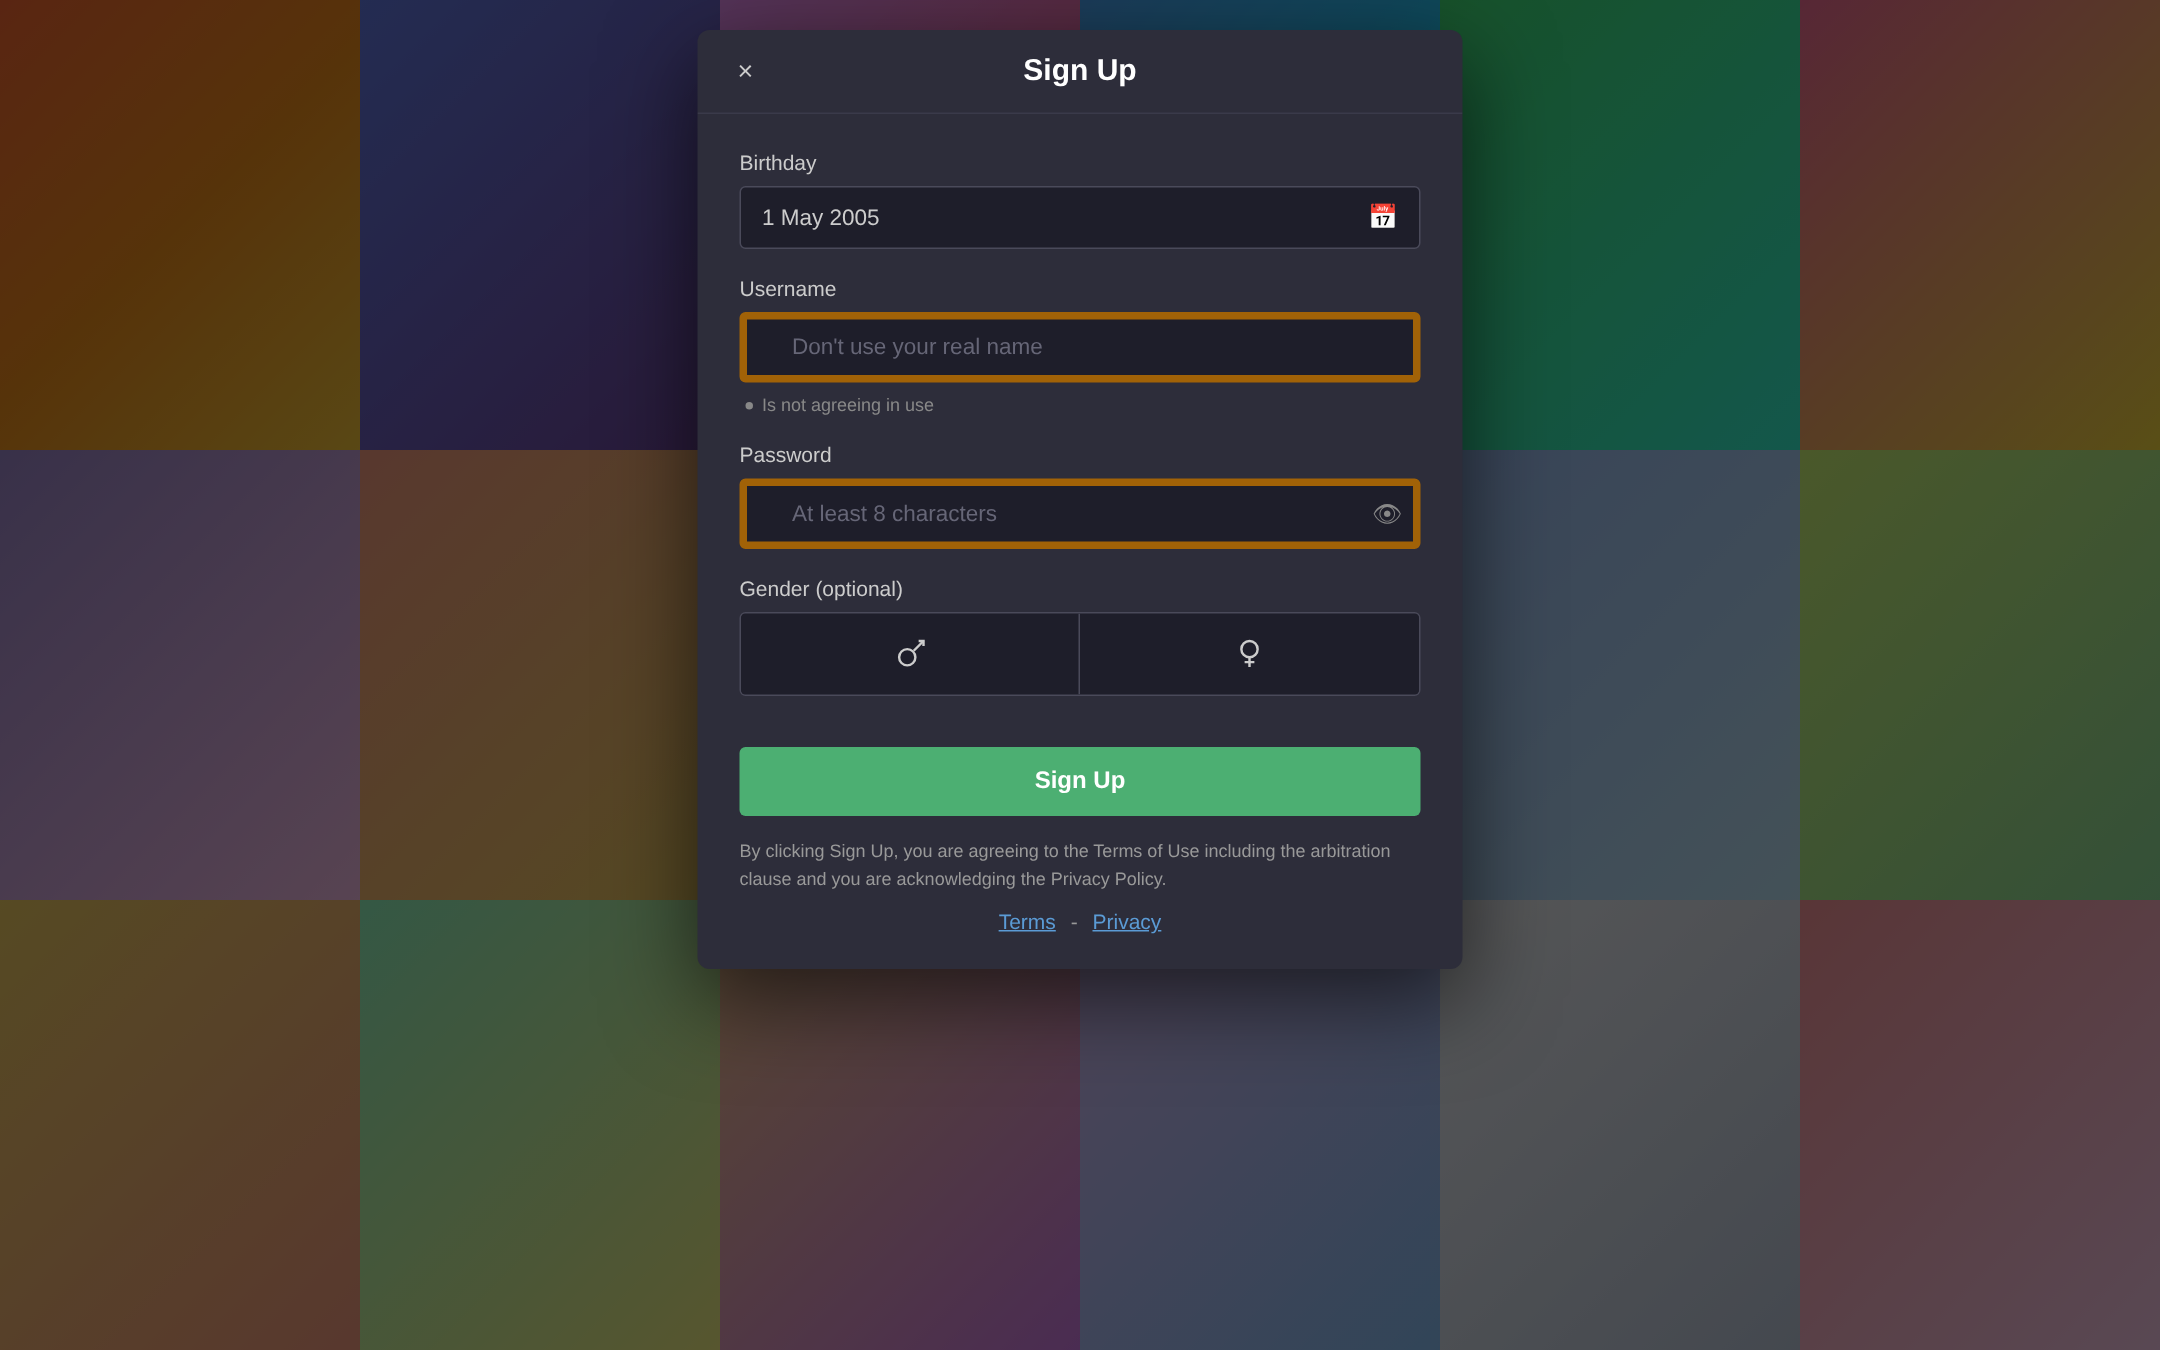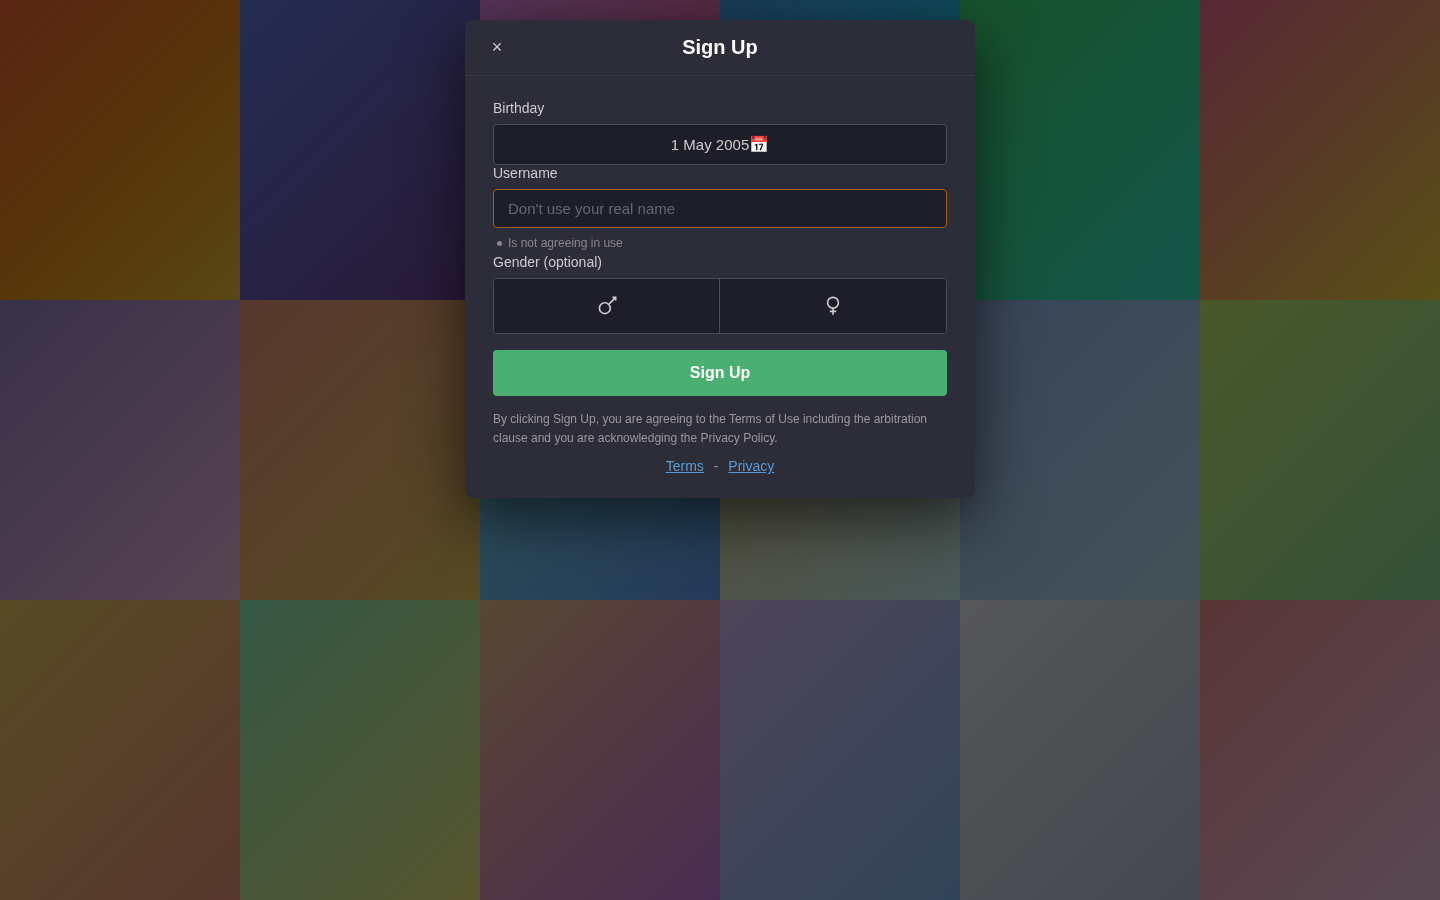--- a/index.html
+++ b/index.html
@@ -99,52 +99,53 @@
       color: #ffffff;
       font-size: 20px;
       font-weight: 600;
     }
 
     .modal-body {
       padding: 24px 28px;
     }
 
     .form-group {
+      margin-bottom: 18px;
     }
 
     .form-label {
       display: block;
       color: #cccccc;
       font-size: 14px;
       font-weight: 500;
       margin-bottom: 8px;
     }
 
     input[type="text"], input[type="password"] {
       width: 100%;
       background: #1e1e2a;
-      border: 1px solid #a16207;
-      border-radius: 4px;
-      padding: 10px 14px;
+      border: 5px solid #a16207;
+      border-radius: 4px;
+      padding: 10px 30px;
       color: #aaaaaa;
       font-size: 15px;
       outline: none;
     }
 
     .date-field {
       width: 100%;
       background: #1e1e2a;
       border: 1px solid #4a4a5a;
       border-radius: 4px;
       padding: 10px 14px;
       color: #cccccc;
       font-size: 15px;
       display: flex;
       align-items: center;
-      justify-content: center;
+      justify-content: space-between;
     }
 
     .password-wrapper {
       position: relative;
     }
 
     .password-wrapper input {
       padding-right: 40px;
     }
 
@@ -302,20 +303,27 @@
       
       <div class="form-group">
         <label class="form-label">Username</label>
         <input type="text" class="active-border" placeholder="Don't use your real name" style="">
         <div class="hint-list">
           <div class="hint-item">Is not agreeing in use</div>
         </div>
       </div>
 
       
+      <div class="form-group">
+        <label class="form-label">Password</label>
+        <div class="password-wrapper">
+          <input type="password" placeholder="At least 8 characters" style="">
+          <span class="eye-icon">👁</span>
+        </div>
+      </div>
 
       
       <div class="form-group">
         <label class="form-label">Gender (optional)</label>
         <div class="gender-group">
           <button class="gender-btn">
             <svg width="26" height="26" viewBox="0 0 24 24" fill="none" stroke="currentColor" stroke-width="1.5">
               <circle cx="10" cy="14" r="5"></circle>
               <line x1="14" y1="10" x2="20" y2="4"></line>
               <polyline points="17,4 20,4 20,7"></polyline>

